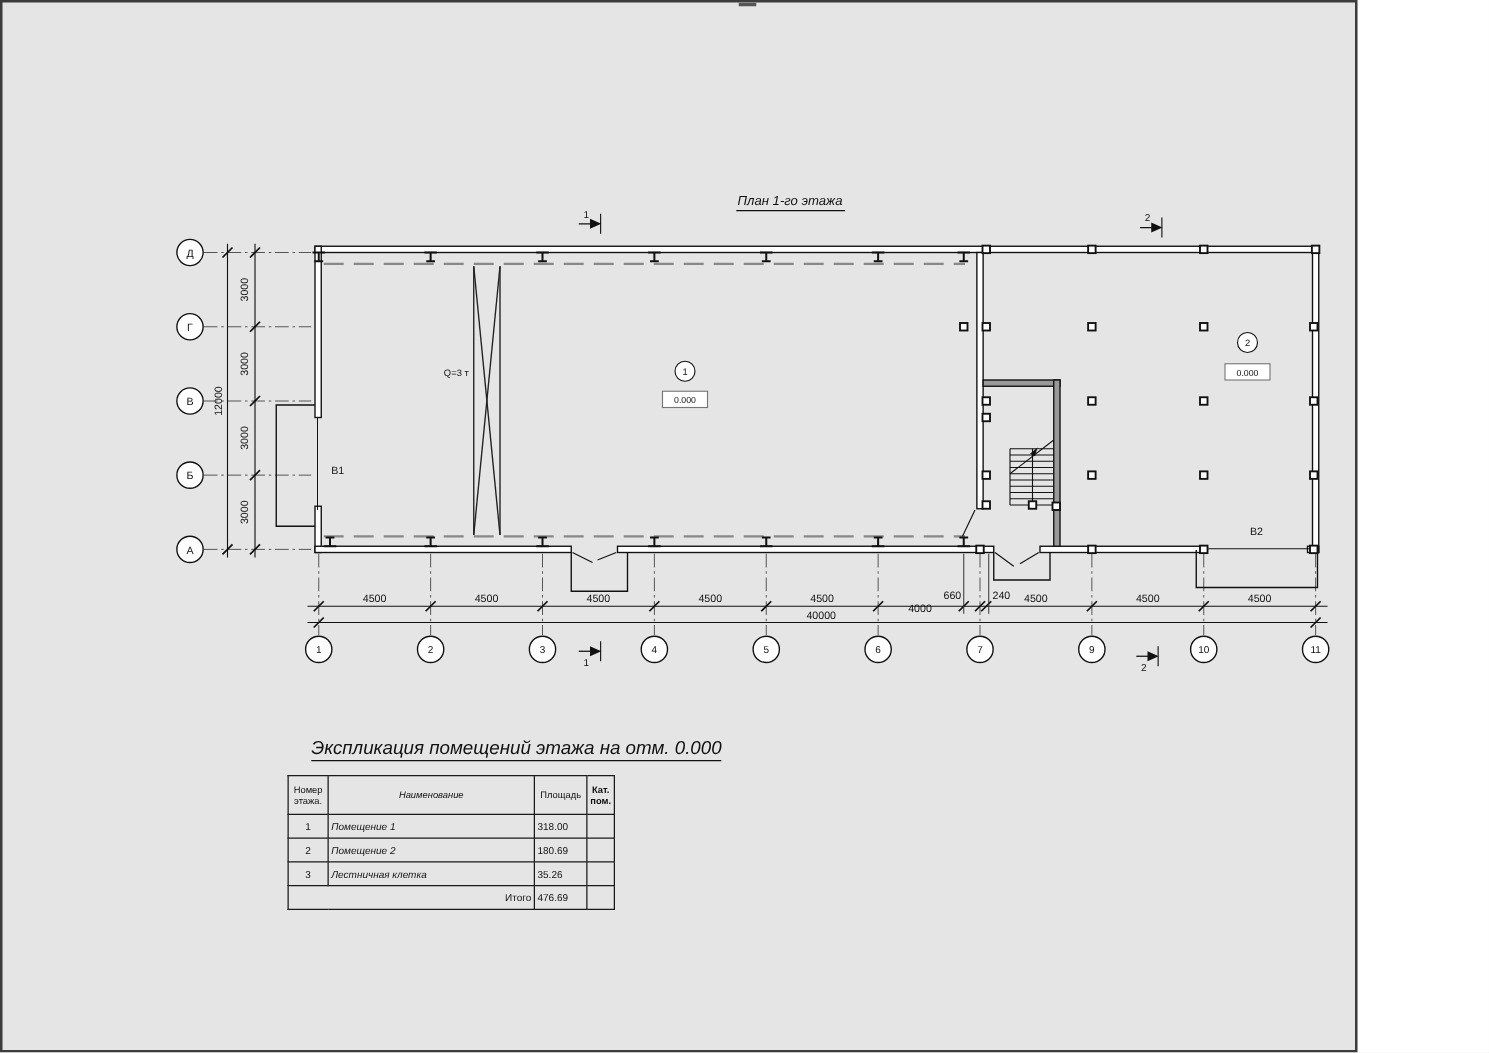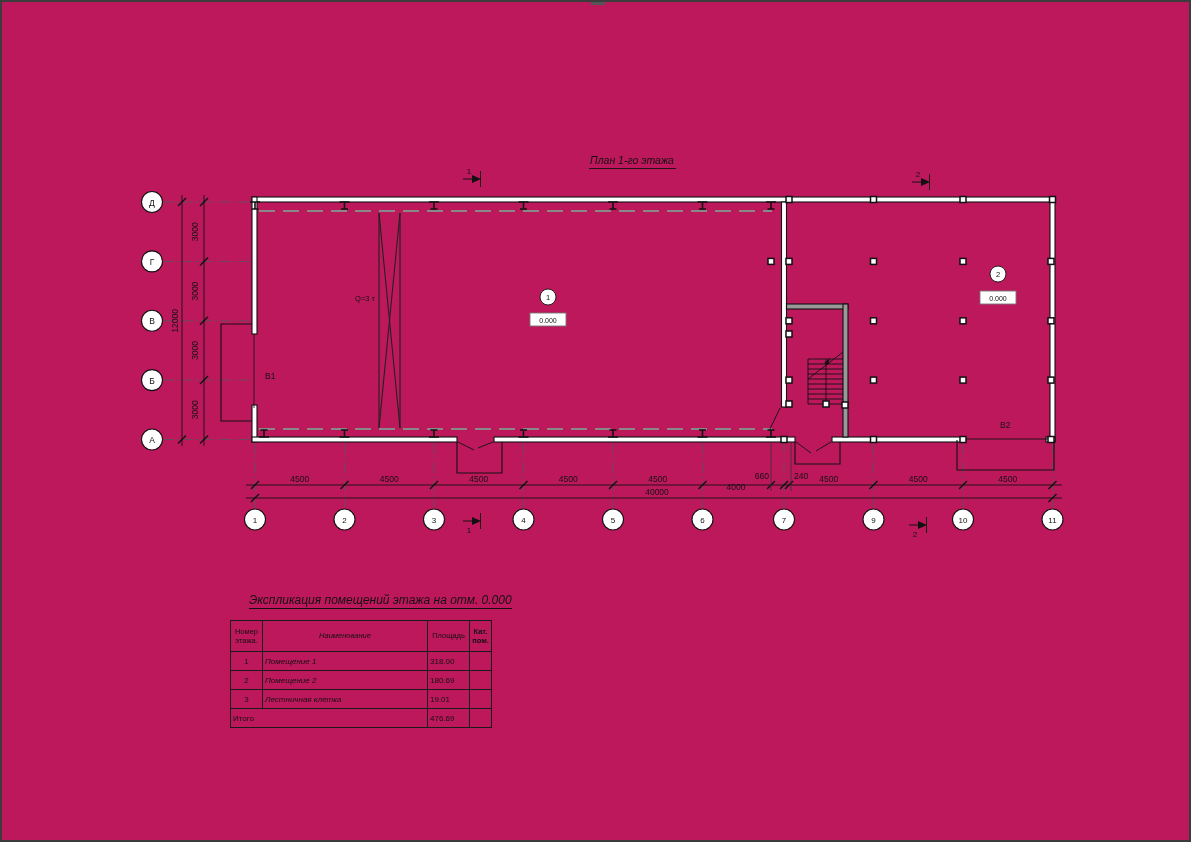--- a/index.html
+++ b/index.html
@@ -1,30 +1,30 @@
 <!DOCTYPE html>
 <html><head>
 <meta charset="utf-8">
 <style>
   html,body{margin:0;padding:0;background:#fff;}
-  .page{position:relative;width:1191px;height:842px;background:#be185d;border:2px solid #3c3c3c;box-sizing:border-box;overflow:hidden;font-family:"Liberation Sans",sans-serif;}
+  .page{position:relative;width:1086px;height:842px;background:#e5e5e5;border:2px solid #3c3c3c;box-sizing:border-box;overflow:hidden;font-family:"Liberation Sans",sans-serif;}
   .abs{position:absolute;}
   svg text{font-family:"Liberation Sans",sans-serif;fill:#111;}
   
   .legend{left:228px;top:588px;width:252px;color:#111;}
-  .legend-title{margin-left:19px;margin-bottom:11px;font-size:12px;font-style:italic;display:inline-block;border-bottom:1px solid #111;padding-bottom:1px;white-space:nowrap;}
+  .legend-title{margin-left:19px;margin-bottom:11px;font-size:15px;font-style:italic;display:inline-block;border-bottom:1px solid #111;padding-bottom:1px;white-space:nowrap;}
   table.legend-tbl{border-collapse:collapse;table-layout:fixed;width:251px;}
   table.legend-tbl td{border:1px solid #1a1a1a;font-size:8px;padding:0 2px;overflow:hidden;}
   table.legend-tbl tr.hdr td{height:30px;text-align:center;font-size:7.5px;line-height:1.25;}
   table.legend-tbl tr.row td{height:18px;}
   td.c-num{width:27px;text-align:center;}
   td.c-name{width:160px;text-align:left;padding-left:4px;font-style:italic;}
   td.c-area{width:37px;text-align:left;}
   td.c-cat{width:17px;text-align:center;font-weight:bold;}
-  td.total-lbl{padding-right:3px;}
+  td.total-lbl{text-align:right;padding-right:3px;}
   
   .specs{left:585px;top:622px;font-size:12.5px;color:#111;line-height:23px;letter-spacing:.3px;}
   .specs .l2{margin-left:4px;}
 </style>
 </head>
 <body>
 
 <div class="page">
 
 <svg class="abs" style="left:0;top:0" width="1191" height="842" viewBox="0 0 1191 842">
@@ -320,21 +320,21 @@
     </tr>
     <tr class="row">
       <td class="c-num">2</td>
       <td class="c-name">Помещение 2</td>
       <td class="c-area">180.69</td>
       <td class="c-cat"></td>
     </tr>
     <tr class="row">
       <td class="c-num">3</td>
       <td class="c-name">Лестничная клетка</td>
-      <td class="c-area">19.01</td>
+      <td class="c-area">35.26</td>
       <td class="c-cat"></td>
     </tr>
     <tr class="row">
       <td class="total-lbl" colspan="2">Итого</td>
       <td class="c-area">476.69</td>
       <td class="c-cat"></td>
     </tr>
   </tbody>
       </table>
 </div>

